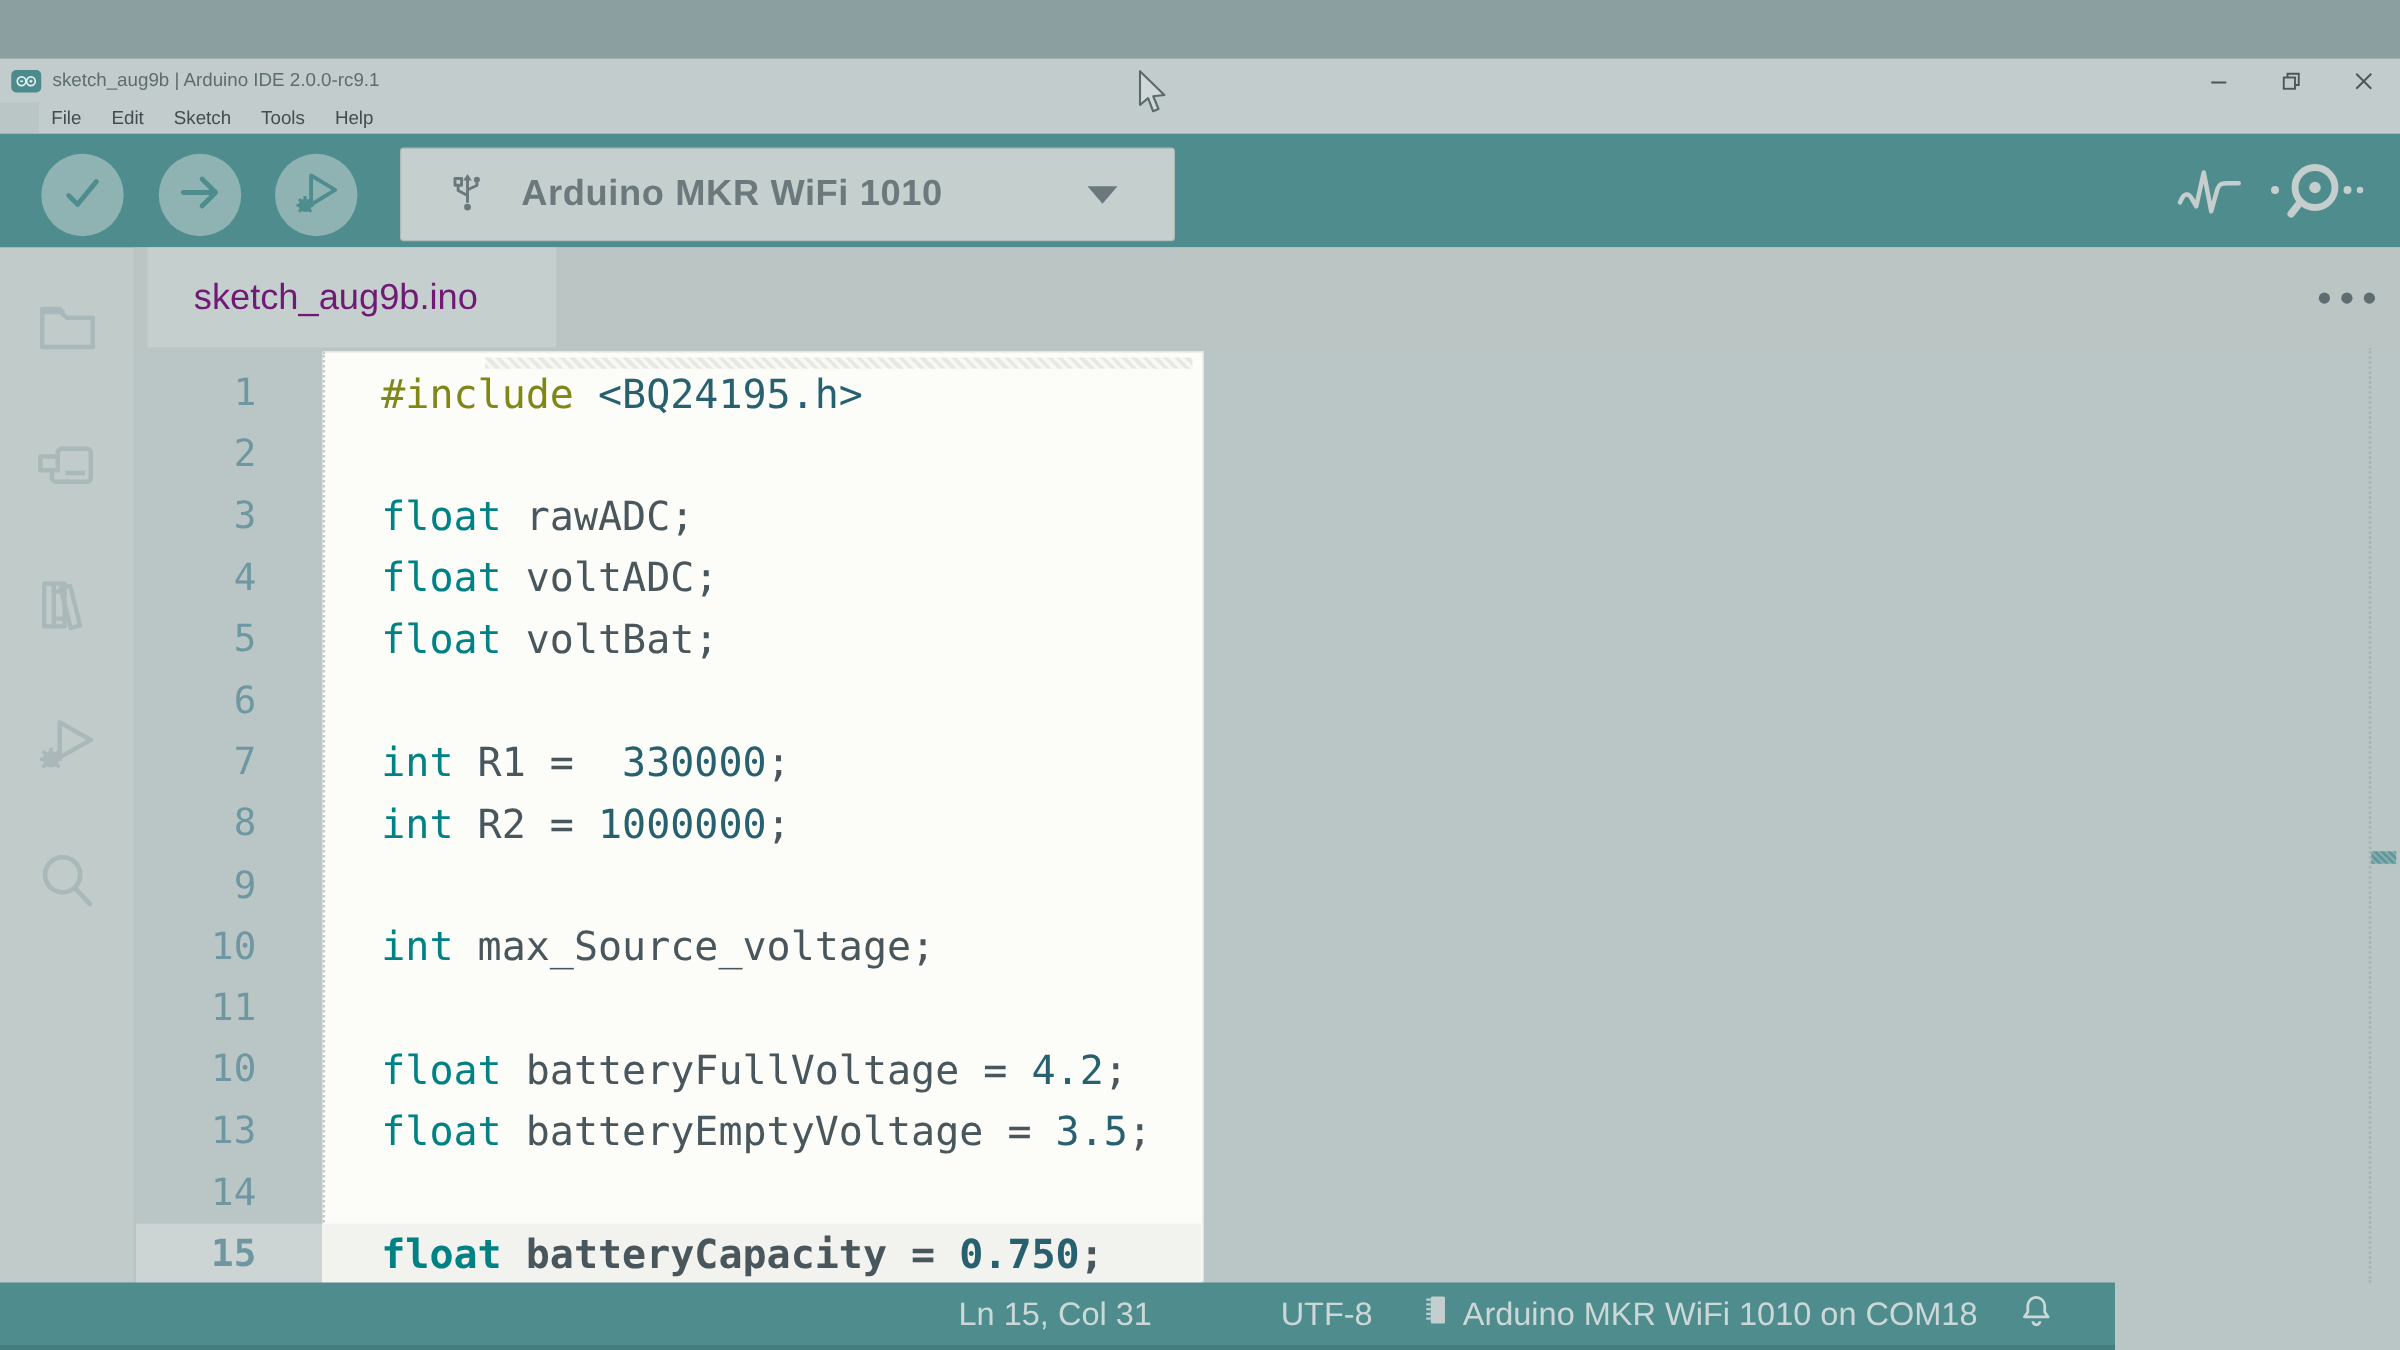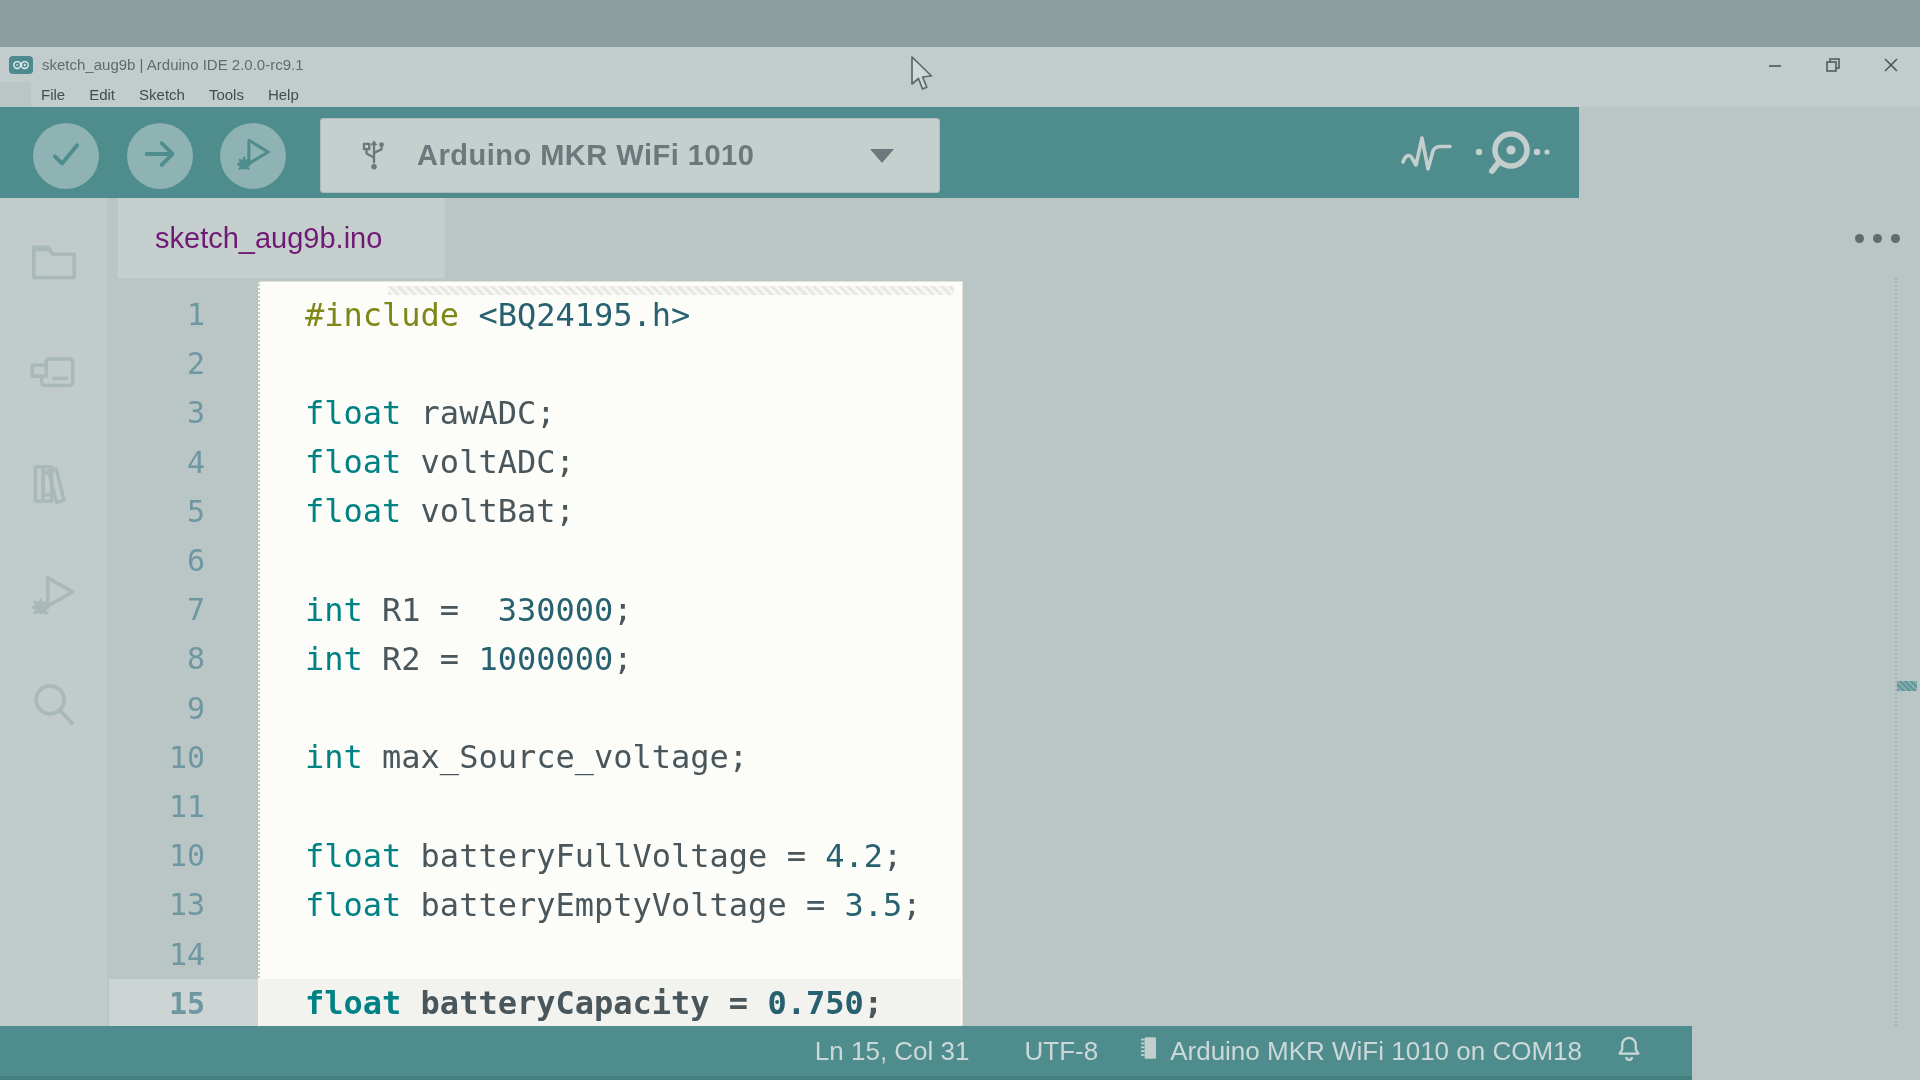--- a/index.html
+++ b/index.html
@@ -11,21 +11,21 @@
 
   .titlebar { position:absolute; left:0; top:47px; width:1920px; height:35px; background:var(--titlebar-bg,#c3cccc); display:flex; align-items:center; padding-left:9px; }
   .app-icon { width:24px; height:18px; background:#4d8a8d; border-radius:4px; display:flex; align-items:center; justify-content:center; margin-right:9px; }
   .title-text { font-size:15px; color:#5d6c6f; }
   .win-controls { position:absolute; right:0; top:0; height:35px; display:flex; align-items:center; }
   .win-btn { width:58px; height:35px; display:flex; align-items:center; justify-content:center; cursor:default; }
 
   .menubar { position:absolute; left:0; top:82px; width:1920px; height:25px; background:var(--titlebar-bg,#c3cccc); display:flex; align-items:center; padding-left:10px; gap:24px;margin-left:31px; }
   .menu-item { font-size:15px; color:#414d50; }
 
-  .toolbar { position:absolute; left:0; top:107px; width:1579px; height:91px; background:var(--accent-teal,#4e8c8d); }
+  .toolbar { position:absolute; left:0; top:107px; width:1920px; height:91px; background:var(--accent-teal,#4e8c8d); }
   .tb-btn { position:absolute; width:66px; height:66px; border-radius:50%; background:#8fb2b3; top:16px; display:flex; align-items:center; justify-content:center; }
   .tb-btn.b1 { left:33px; } .tb-btn.b2 { left:127px; } .tb-btn.b3 { left:220px; }
   .board-select { position:absolute; left:320px; top:11px; width:620px; height:75px; background:#c5cfce; border:1px solid #aebbba; border-radius:3px; display:flex; align-items:center; padding-left:38px; }
   .board-label { font-size:29px; font-weight:bold; color:#6b797c; margin-left:28px; letter-spacing:0.5px; }
   .board-caret { position:absolute; right:45px; width:0; height:0; border-left:12px solid transparent; border-right:12px solid transparent; border-top:14px solid #6b797c; }
   .tb-right-btn { position:absolute; top:24px; display:flex; align-items:center; justify-content:center; }
   .plotter-btn { right:124px; width:56px; height:46px; }
   .monitor-btn { right:26px; width:82px; height:58px; top:18px; }
 
   .main { position:absolute; left:0; top:198px; width:1920px; height:828px; display:flex; }
@@ -50,21 +50,21 @@
   .tok-kw { color:var(--keyword,#008184); }
   .tok-dir { color:var(--directive,#7f8718); }
   .tok-num { color:var(--number,#27606f); }
   .tok-pl { color:var(--plain,#49565b); }
   .vsep { position:absolute; right:23px; top:0; bottom:0; border-left:2px dotted #a6b3b2; }
   .vthumb { position:absolute; right:3px; top:403px; width:20px; height:10px; background:repeating-linear-gradient(45deg,#61999a 0 2px,#86adad 2px 4px); }
 
   .statusbar { position:absolute; left:0; top:1026px; width:1692px; height:54px; background:var(--accent-teal,#4e8c8d); display:flex; align-items:center; justify-content:flex-end; padding-right:48px; padding-bottom:4px; }
   .statusbar::after { content:''; position:absolute; left:0; bottom:0; width:100%; height:4px; background:#447e7f; }
   .status-item { font-size:26px; color:var(--status-text,#ccd8d7); }
-  .st-pos { margin-right:55px; } .st-enc { margin-right:40px; }
+  .st-pos { margin-right:55px; } .st-enc { margin-right:40px;margin-left:48px; }
   .st-board { display:flex; align-items:center; gap:8px; margin-right:32px; }
   .cursor-svg { position:absolute; left:910px; top:55px; }
 </style>
 </head>
 <body>
 
 <div class="screen">
 
   <div class="top-strip"></div>
 

